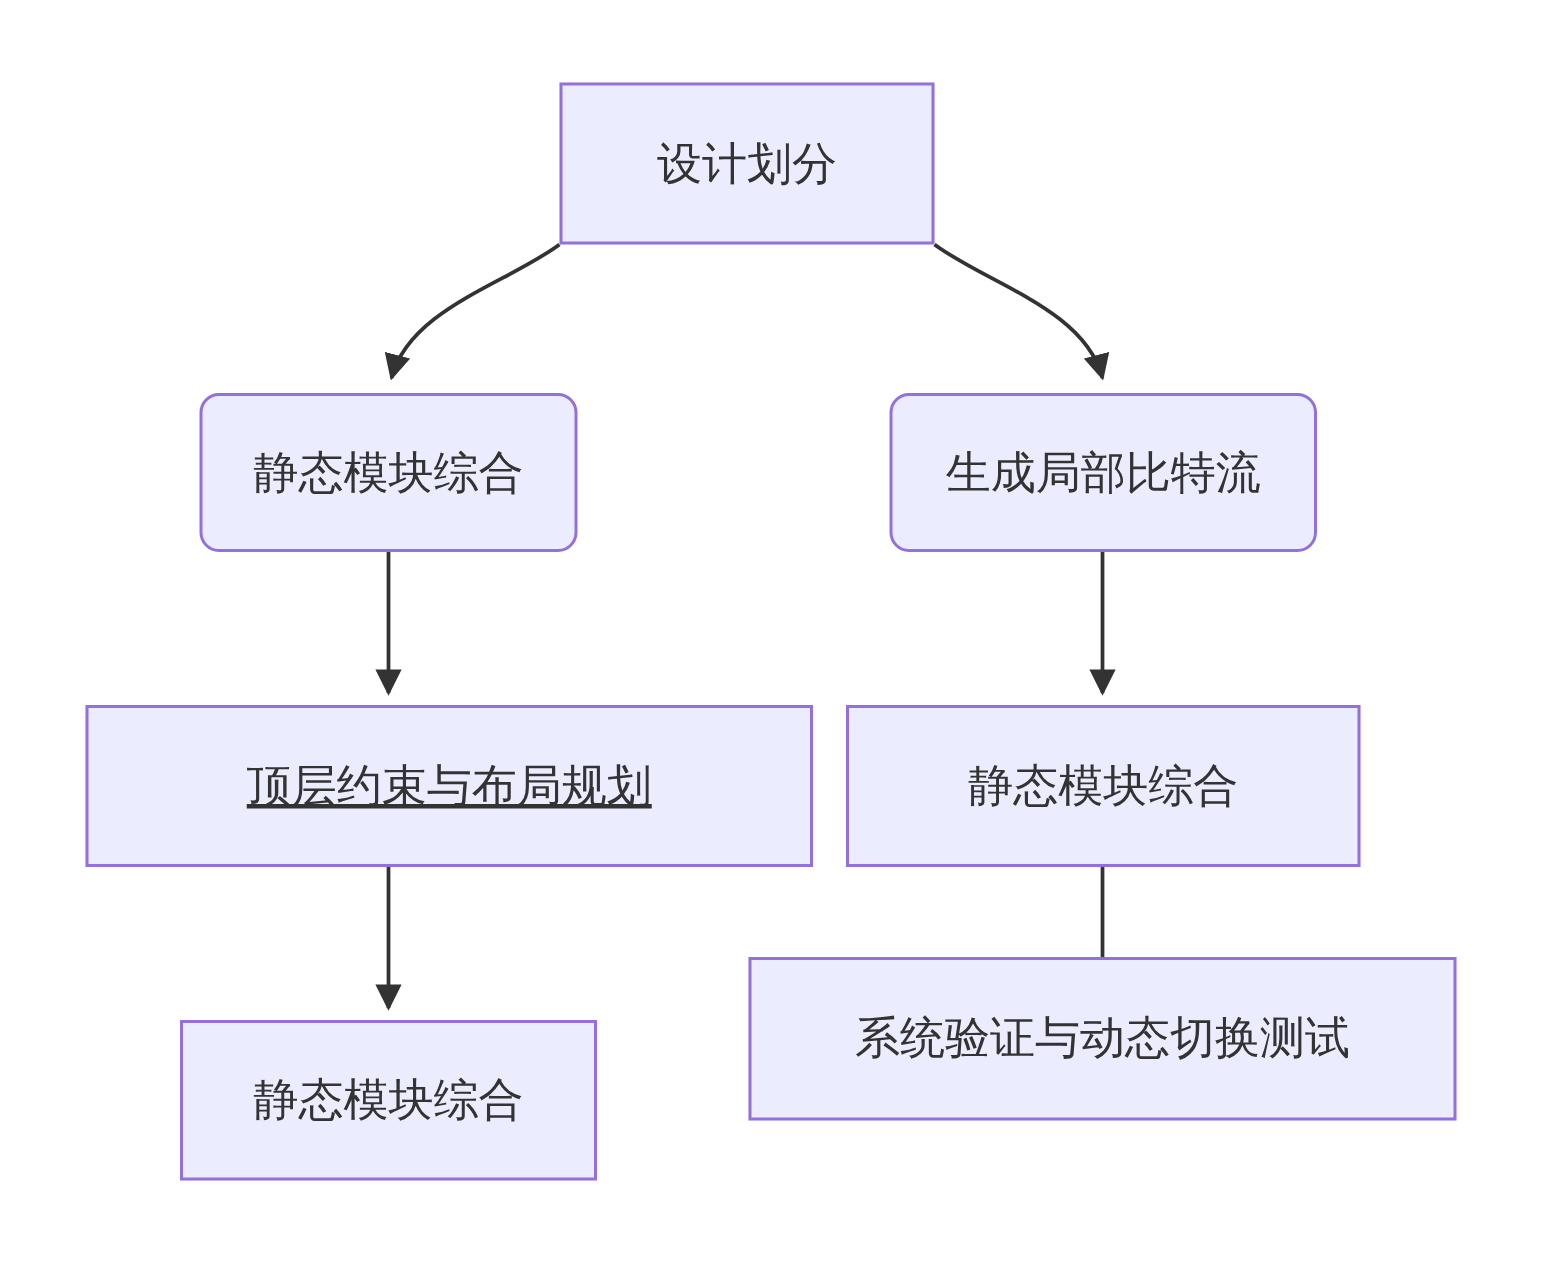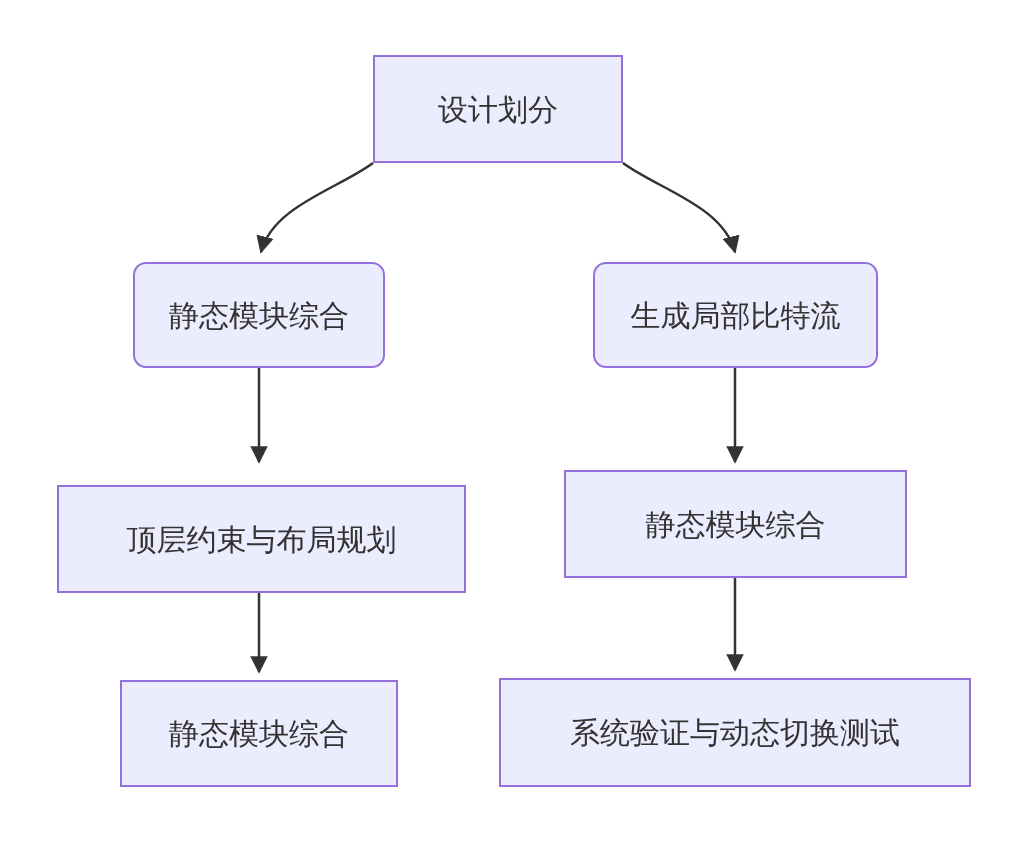--- a/index.html
+++ b/index.html
@@ -40,24 +40,24 @@
     font-size: 30px;
     line-height: 1.3;
     text-align: center;
     white-space: nowrap;
   }
   .rounded { border-radius: 13px; }
   
   .n1 { left: 373px; top:  55px; width: 250px; height: 108px; }
   .n2 { left: 133px; top: 262px; width: 252px; height: 106px; }
   .n3 { left: 593px; top: 262px; width: 285px; height: 106px; }
-  .n4 { left:  57px; top: 485px; width: 409px; height: 108px; }
+  .n4 { left:  57px; top: 470px; width: 485px; height: 108px; text-decoration: underline; }
   .n5 { left: 564px; top: 470px; width: 343px; height: 108px; }
   .n6 { left: 120px; top: 680px; width: 278px; height: 107px; }
-  .n7 { left: 499px; top: 678px; width: 472px; height: 109px; }
+  .n7 { left: 499px; top: 638px; width: 472px; height: 109px; }
 </style>
 </head>
 <body>
 
 <div id="canvas" style="--bg: #ffffff; --node-fill: #ECECFF; --node-border: #9370DB; --text-color: #333333; --arrow-color: #333333;">
 
   <svg id="edges" viewBox="0 0 1028 844" xmlns="http://www.w3.org/2000/svg">
     <defs>
       <marker id="arrow" viewBox="0 0 10 10" refX="9" refY="5" markerWidth="7" markerHeight="7" orient="auto-start-reverse">
         <path d="M 0 0 L 10 5 L 0 10 z" fill="#333333"></path>

